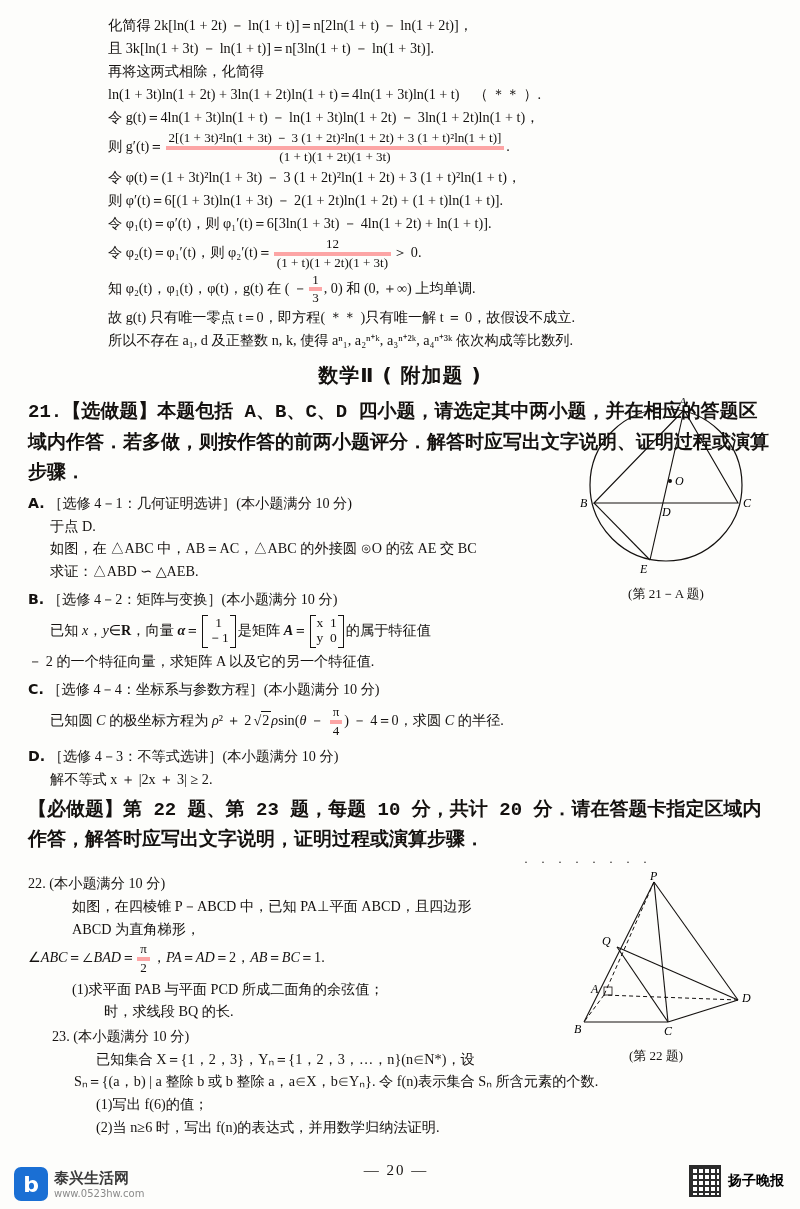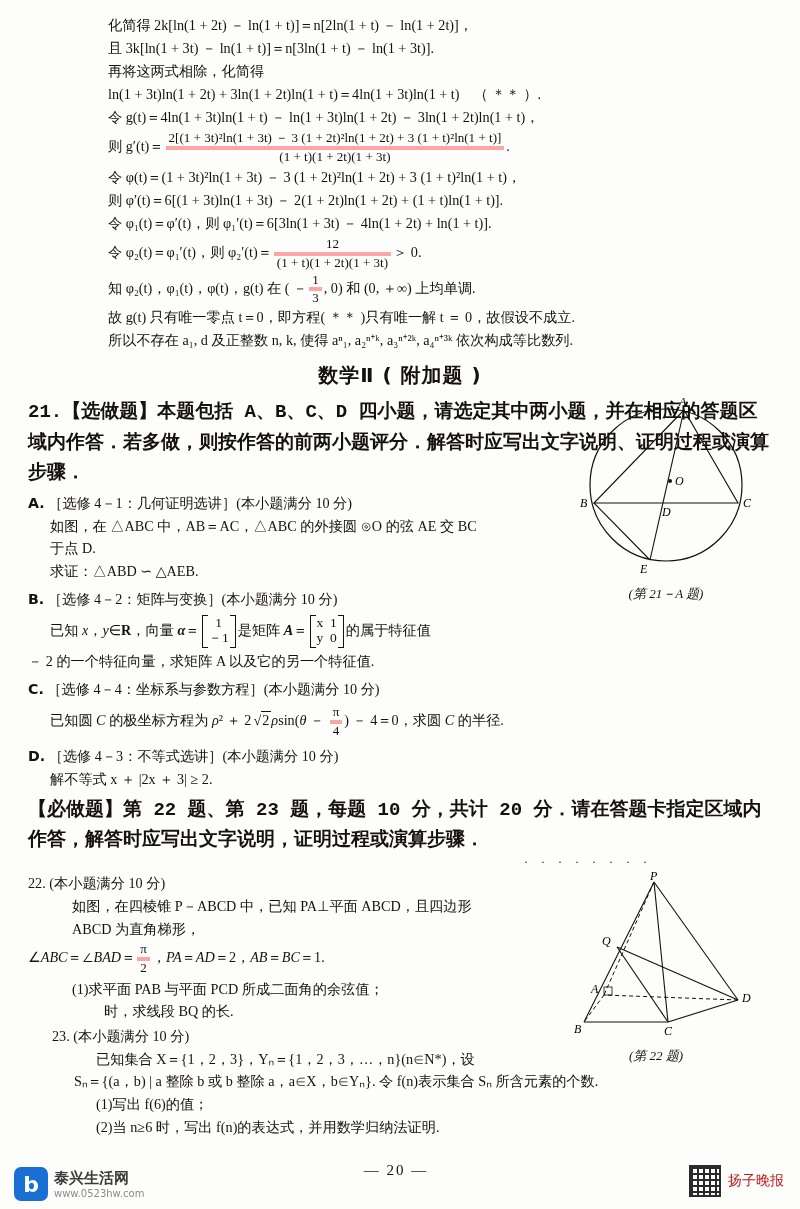--- a/index.html
+++ b/index.html
@@ -47,21 +47,21 @@
   .opt .lbl{font-family:"DejaVu Sans",sans-serif;font-weight:bold;}
   .indent1{margin-left:22px;}
   .indent2{margin-left:44px;}
   .fig21{
     position:absolute;right:6px;top:0px;width:200px;height:185px;
   }
   .fig22{
     position:absolute;right:16px;top:0px;width:200px;height:180px;
   }
   .figcap{
-    text-align:center;font-size:13px;margin-top:2px;font-style:italic;
+    text-align:center;font-size:13px;margin-top:2px;
   }
   .matrix{
     display:inline-block;vertical-align:middle;position:relative;
     padding:0 7px;margin:0 2px;
   }
   .matrix .rows{display:inline-block;text-align:center;line-height:1.12;font-size:.95em;}
   .matrix:before,.matrix:after{
     content:"";position:absolute;top:0;bottom:0;width:5px;
     border-top:1px solid #14110f;border-bottom:1px solid #14110f;
   }
@@ -90,21 +90,21 @@
   .wm-left .txt2{font-family:"DejaVu Sans",sans-serif;font-size:10px;color:#8a8a8a;}
   .wm-right{
     position:absolute;right:16px;bottom:12px;display:flex;align-items:center;gap:7px;
   }
   .wm-right .qr{
     width:28px;height:28px;background:
       linear-gradient(90deg,#2b2b2b 2px,transparent 2px) 0 0/6px 6px,
       linear-gradient(#2b2b2b 2px,transparent 2px) 0 0/6px 6px,#fff;
     border:2px solid #2b2b2b;
   }
-  .wm-right .txt{font-family:"DejaVu Sans",sans-serif;font-size:14px;color:#b91c1c;}
+  .wm-right .txt{font-family:"DejaVu Sans",sans-serif;font-size:14px;color:#000000;font-weight:bold;}
   .dotline{letter-spacing:5px;font-size:12px;color:#14110f;}
   svg{display:block;}
   .row{display:block;}
 </style>
 </head>
 <body>
 
 <div class="page">
 
   <div class="sec-top">
@@ -151,22 +151,22 @@
         <text x="96" y="119" font-size="12" font-family="Liberation Serif, serif" font-style="italic">D</text>
         <text x="74" y="176" font-size="12" font-family="Liberation Serif, serif" font-style="italic">E</text>
         <text x="109" y="88" font-size="12" font-family="Liberation Serif, serif" font-style="italic">O</text>
       </svg>
       <div class="figcap">(第 21－A 题)</div>
     </div>
 
     <div class="opt">
       <span class="lbl">A.</span>
       <span>［选修 4－1：几何证明选讲］(本小题满分 10 分)</span>
+      <div class="indent1">于点 D.</div>
       <div class="indent1">如图，在 △ABC 中，AB＝AC，△ABC 的外接圆 ⊙O 的弦 AE 交 BC</div>
-      <div class="indent1">于点 D.</div>
       <div class="indent1">求证：△ABD ∽ △AEB.</div>
     </div>
 
     <div class="opt" style="margin-top:5px;">
       <span class="lbl">B.</span>
       <span>［选修 4－2：矩阵与变换］(本小题满分 10 分)</span>
       <div class="indent1" style="margin-top:4px;">
         已知 <i class="v">x</i>，<i class="v">y</i>∈<b>R</b>，向量 <b><i class="v">α</i></b>＝<span class="matrix"><span class="rows"><span class="row">1</span><span class="row">－1</span></span></span>是矩阵 <b><i class="v">A</i></b>＝<span class="matrix"><span class="rows"><span class="row"><span>x</span>&nbsp;&nbsp;<span>1</span></span><span class="row"><span>y</span>&nbsp;&nbsp;<span>0</span></span></span></span>的属于特征值
       </div>
       <div style="margin-top:2px;">－ 2 的一个特征向量，求矩阵 A 以及它的另一个特征值.</div>

